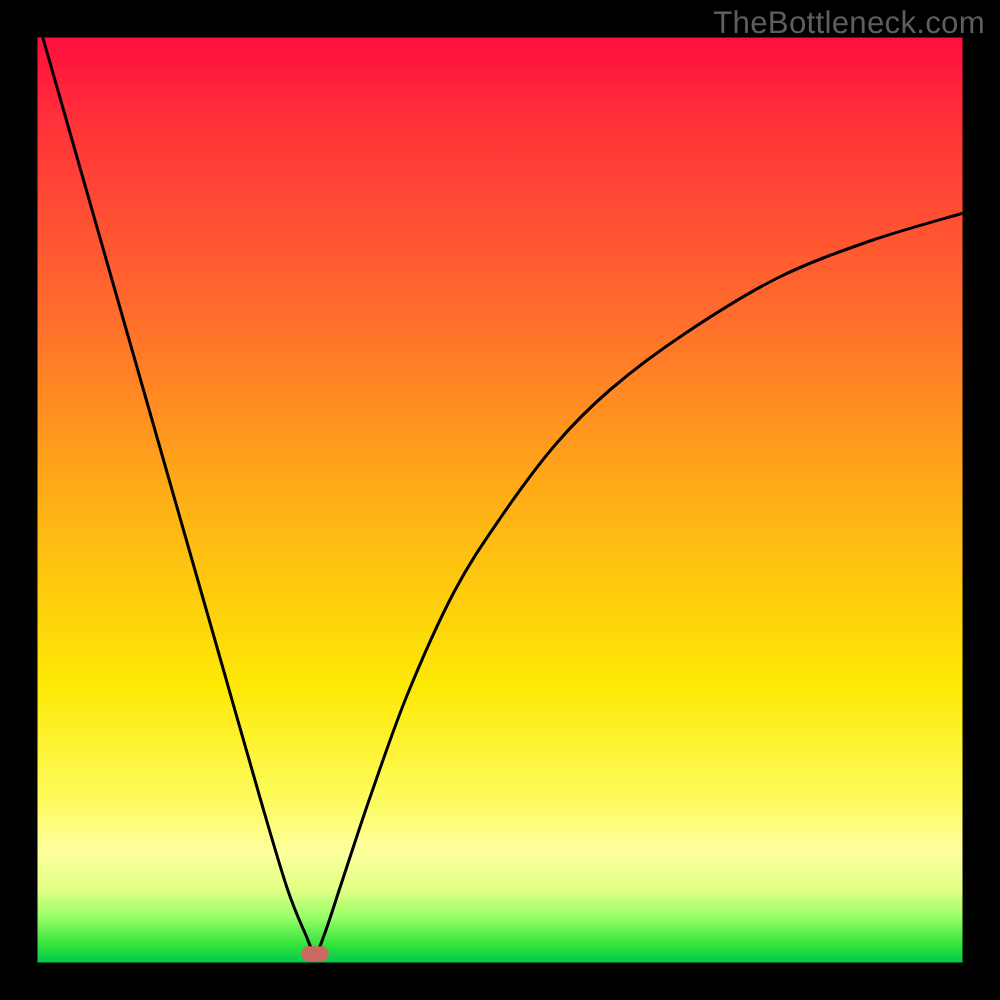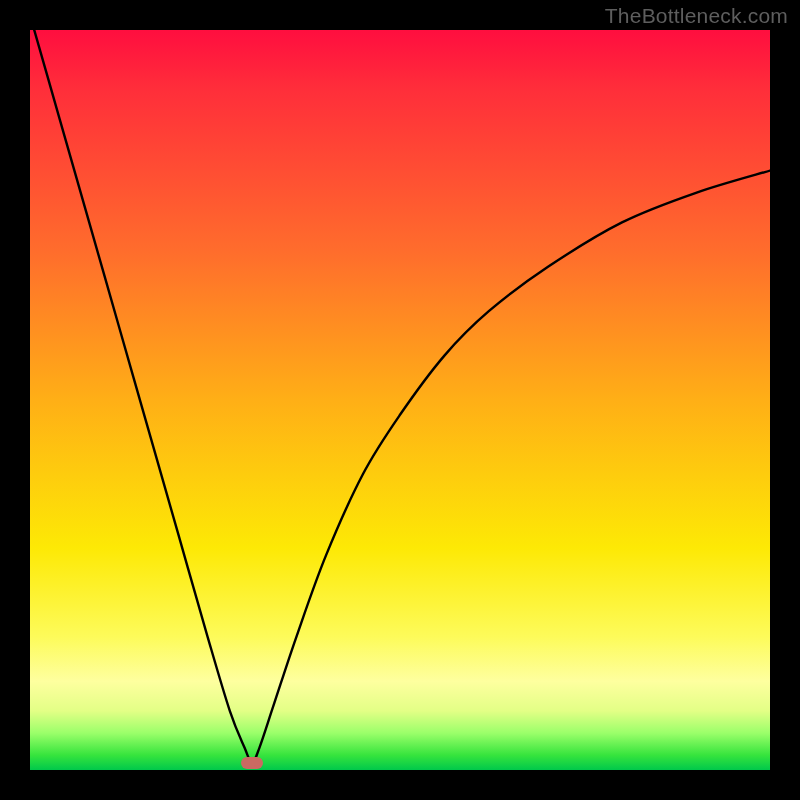--- a/index.html
+++ b/index.html
@@ -29,21 +29,21 @@
       #9bff6a 95%,
       #36e43d 98%,
       #00c84b 100%
     );
   }
   .watermark {
     position: absolute;
     top: 4px;
     right: 12px;
     color: #5e5e5e;
-    font-size: 21px;
+    font-size: 25px;
     font-weight: 500;
     letter-spacing: 0.2px;
     z-index: 5;
   }
   svg.curve {
     position: absolute;
     left: 0;
     top: 0;
     width: 740px;
     height: 740px;

